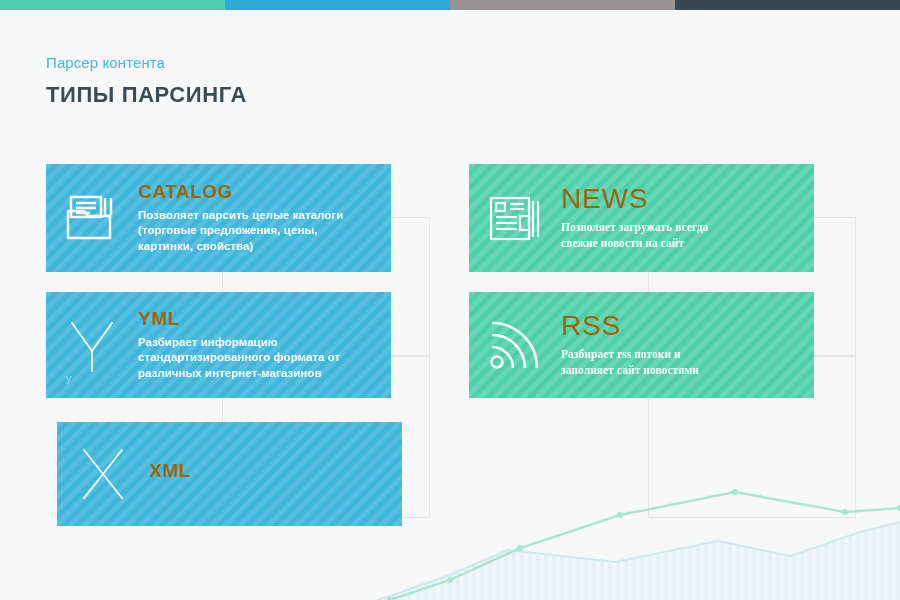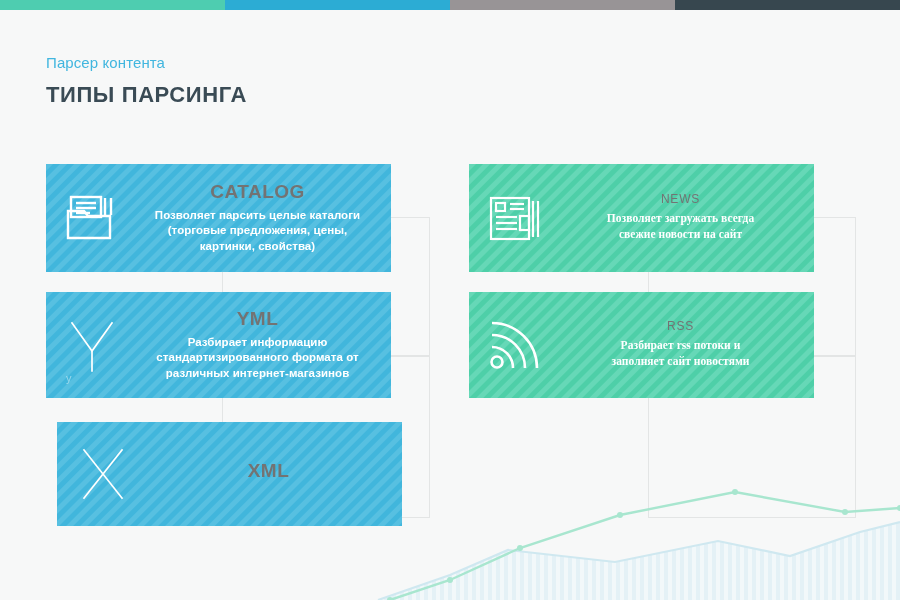--- a/index.html
+++ b/index.html
@@ -2,21 +2,21 @@
 <html><head>
 <meta charset="utf-8">
 <style>
   * { box-sizing: border-box; margin: 0; padding: 0; }
   html, body {
     width: 900px; height: 600px;
     overflow: hidden;
     background: #f7f8f8;
     font-family: "Liberation Sans", sans-serif;
   }
-  #page { position: relative; width: 728px; height: 600px; background: #f7f8f8; text-align: center; }
+  #page { position: relative; width: 728px; height: 600px; background: #f7f8f8; }
 
   
   .topbar { position: absolute; left:0; top:0; width:900px; height:10px; display:flex; }
   .topbar > div { height:100%; flex: 1 1 25%; }
 
   
   .hdr-kicker {
     position:absolute; left:46px; top:54px;
     font-size:15px; color:#41b6df; letter-spacing:.1px;
   }
@@ -39,28 +39,28 @@
   }
   .card .stripes { position:absolute; inset:0; }
   .card .inner { position:relative; display:flex; align-items:center; width:100%; height:100%; }
   .card-icon {
     width:92px; flex:0 0 92px;
     display:flex; align-items:center; justify-content:center;
     color:#ffffff;
   }
   .card-body { flex:1 1 auto; padding-right:14px; }
   .card-title {
-    color:#737373; font-size:19px; font-weight:700;
+    color:#a16207; font-size:19px; font-weight:700;
     letter-spacing:.5px; margin-bottom:5px; line-height:1.1;
   }
   .card-desc {
     color:#ffffff; font-size:11.5px; font-weight:700;
     line-height:1.36; white-space:pre-line; letter-spacing:.05px;
   }
-  .card.green .card-title { font-weight:400; letter-spacing:.8px; font-size:12px; }
+  .card.green .card-title { font-weight:400; letter-spacing:.8px; font-size:28px; }
   .card.green .card-desc { font-weight:700;font-family:Liberation Serif, serif; }
   .letter-sub {
     position:absolute; left:20px; bottom:14px;
     font-size:11px; color:rgba(255,255,255,.45);
   }
 </style>
 </head>
 <body>
 
 <div id="page">

